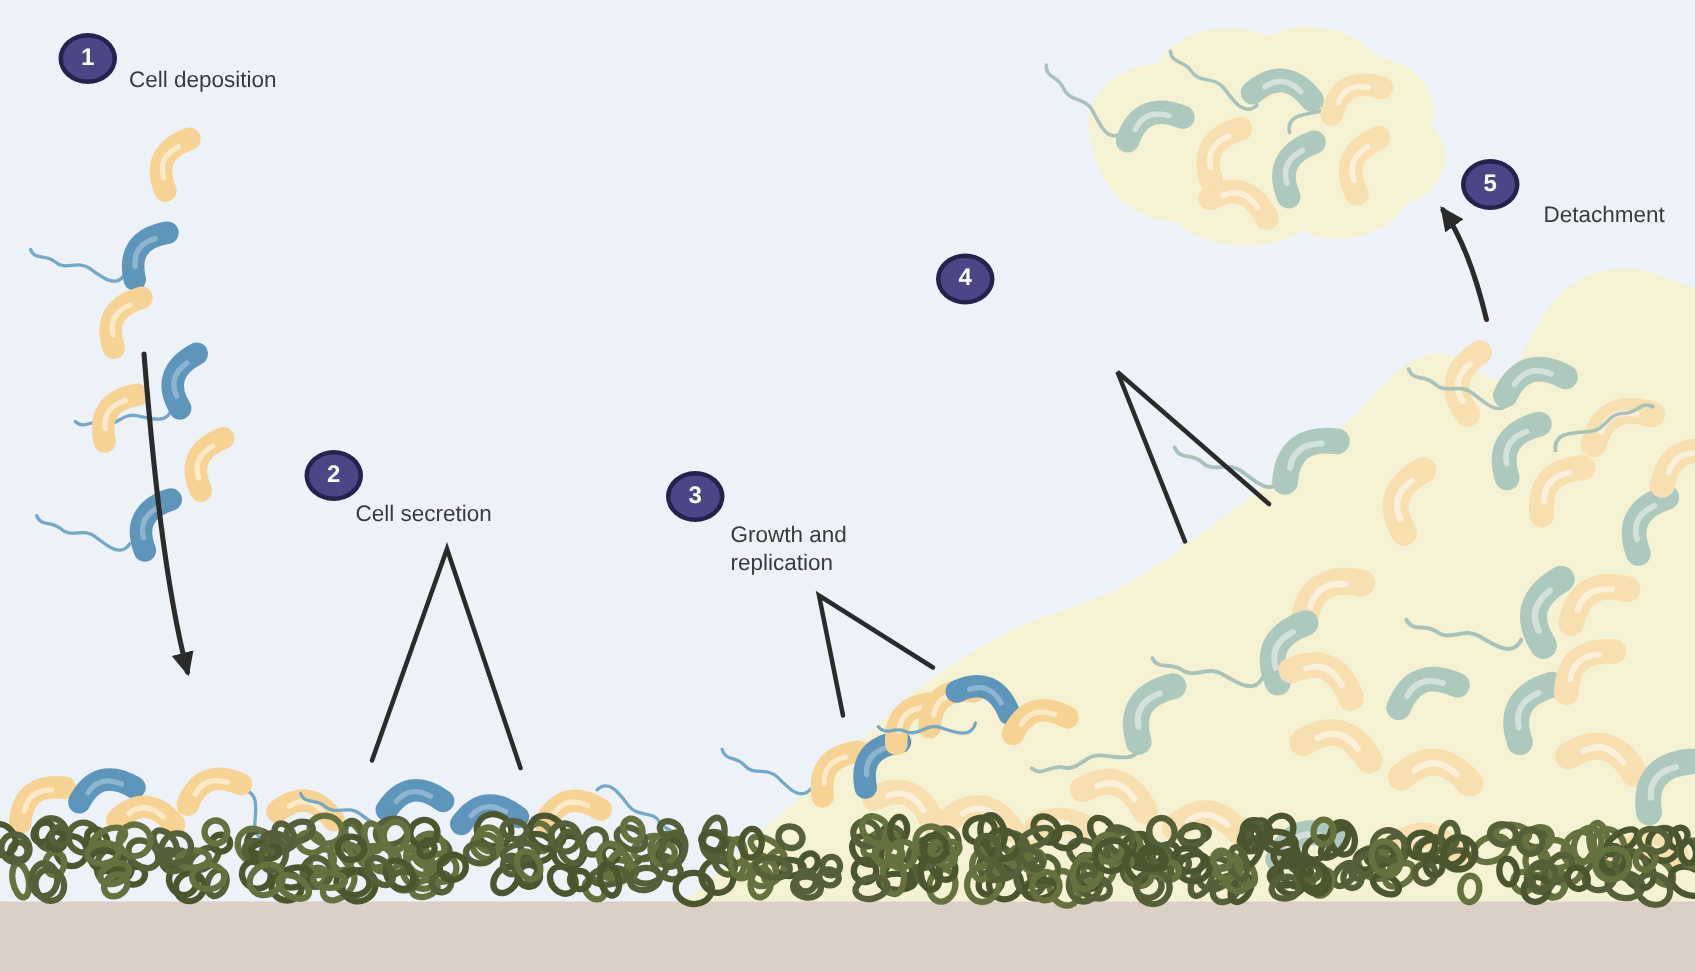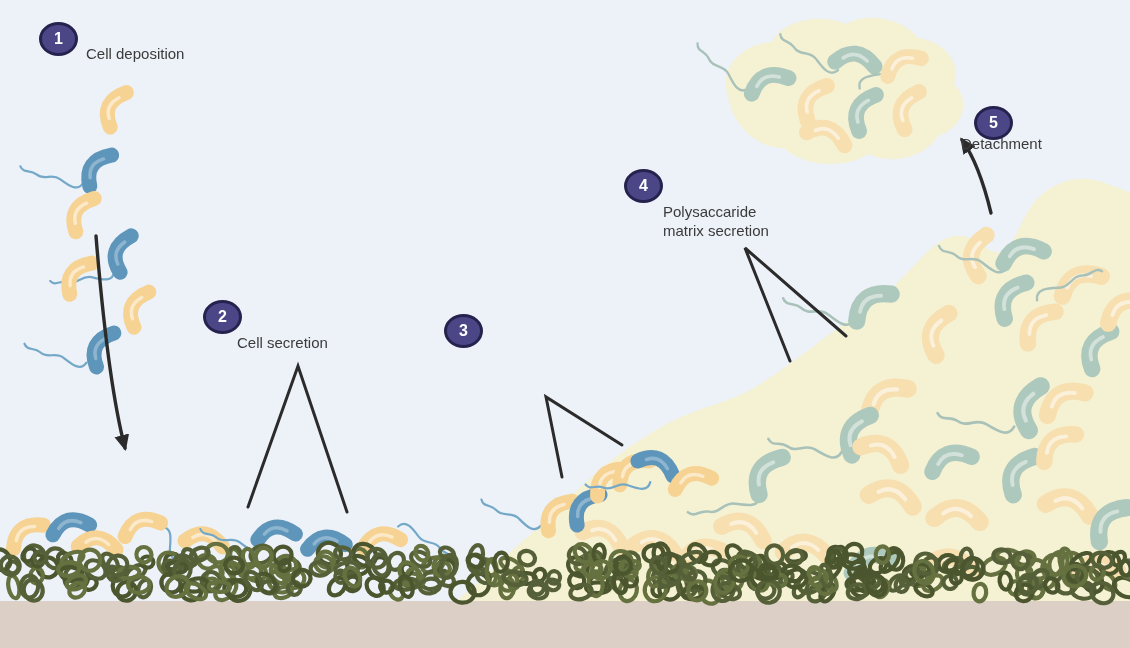--- a/index.html
+++ b/index.html
@@ -8,21 +8,21 @@
   .page svg{position:absolute;left:0;top:0;}
   .badge{position:absolute;width:39px;height:34px;box-sizing:border-box;
          background:#4B4787;border:3px solid #25224E;border-radius:50%;
          color:#FFFFFF;font-size:16px;font-weight:bold;
          display:flex;align-items:center;justify-content:center;z-index:5;}
   .lbl{position:absolute;color:#3B3B3B;font-size:15px;line-height:1.25;z-index:5;}
   .b1{left:39px;top:22px}   .l1{left:86px;top:45px}
   .b2{left:203px;top:300px} .l2{left:237px;top:334px}
   .b3{left:444px;top:314px} .l3{left:487px;top:348px;width:92px}
   .b4{left:624px;top:169px} .l4{left:663px;top:203px;width:132px}
-  .b5{left:974px;top:106px} .l5{left:961px;top:135px}
+  .b5{left:974px;top:106px} .l5{left:1029px;top:135px}
 </style>
 </head>
 <body>
 
 <div class="page">
 
   <svg id="scene" width="1130" height="648" viewBox="0 0 1130 648">
     <defs>
       <marker id="ah" markerUnits="userSpaceOnUse" markerWidth="18" markerHeight="16" refX="13" refY="7.5" orient="auto">
         <path d="M0 0 L16 7.5 L0 15 Z" fill="#2B2B2B"></path>
@@ -640,19 +640,19 @@
     </g>
   </svg>
 
   <div class="badge b1">1</div>
   <div class="lbl l1">Cell deposition</div>
 
   <div class="badge b2">2</div>
   <div class="lbl l2">Cell secretion</div>
 
   <div class="badge b3">3</div>
+  <div class="lbl l3">Growth and replication</div>
 
   <div class="badge b4">4</div>
-  <div class="lbl l4">Polysaccaride matrix secretion</div>
 
   <div class="badge b5">5</div>
   <div class="lbl l5">Detachment</div>
 </div>
 
 </body></html>

